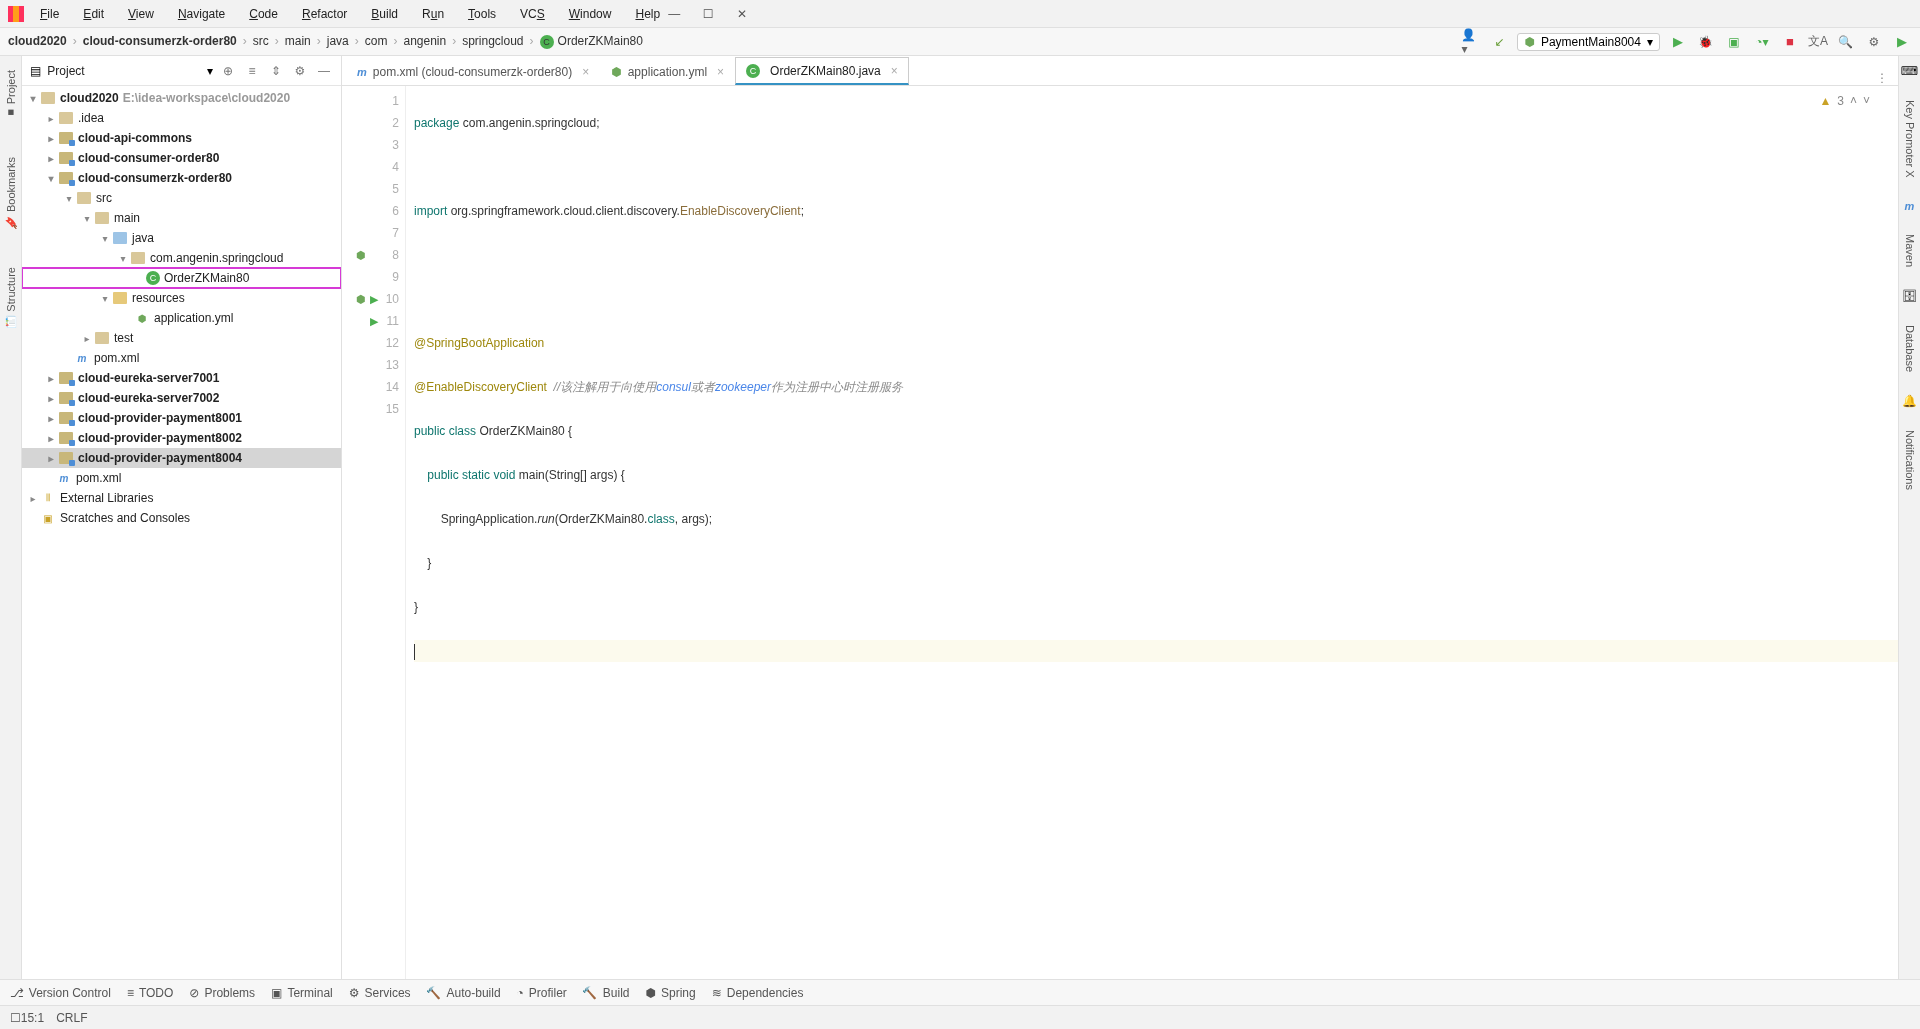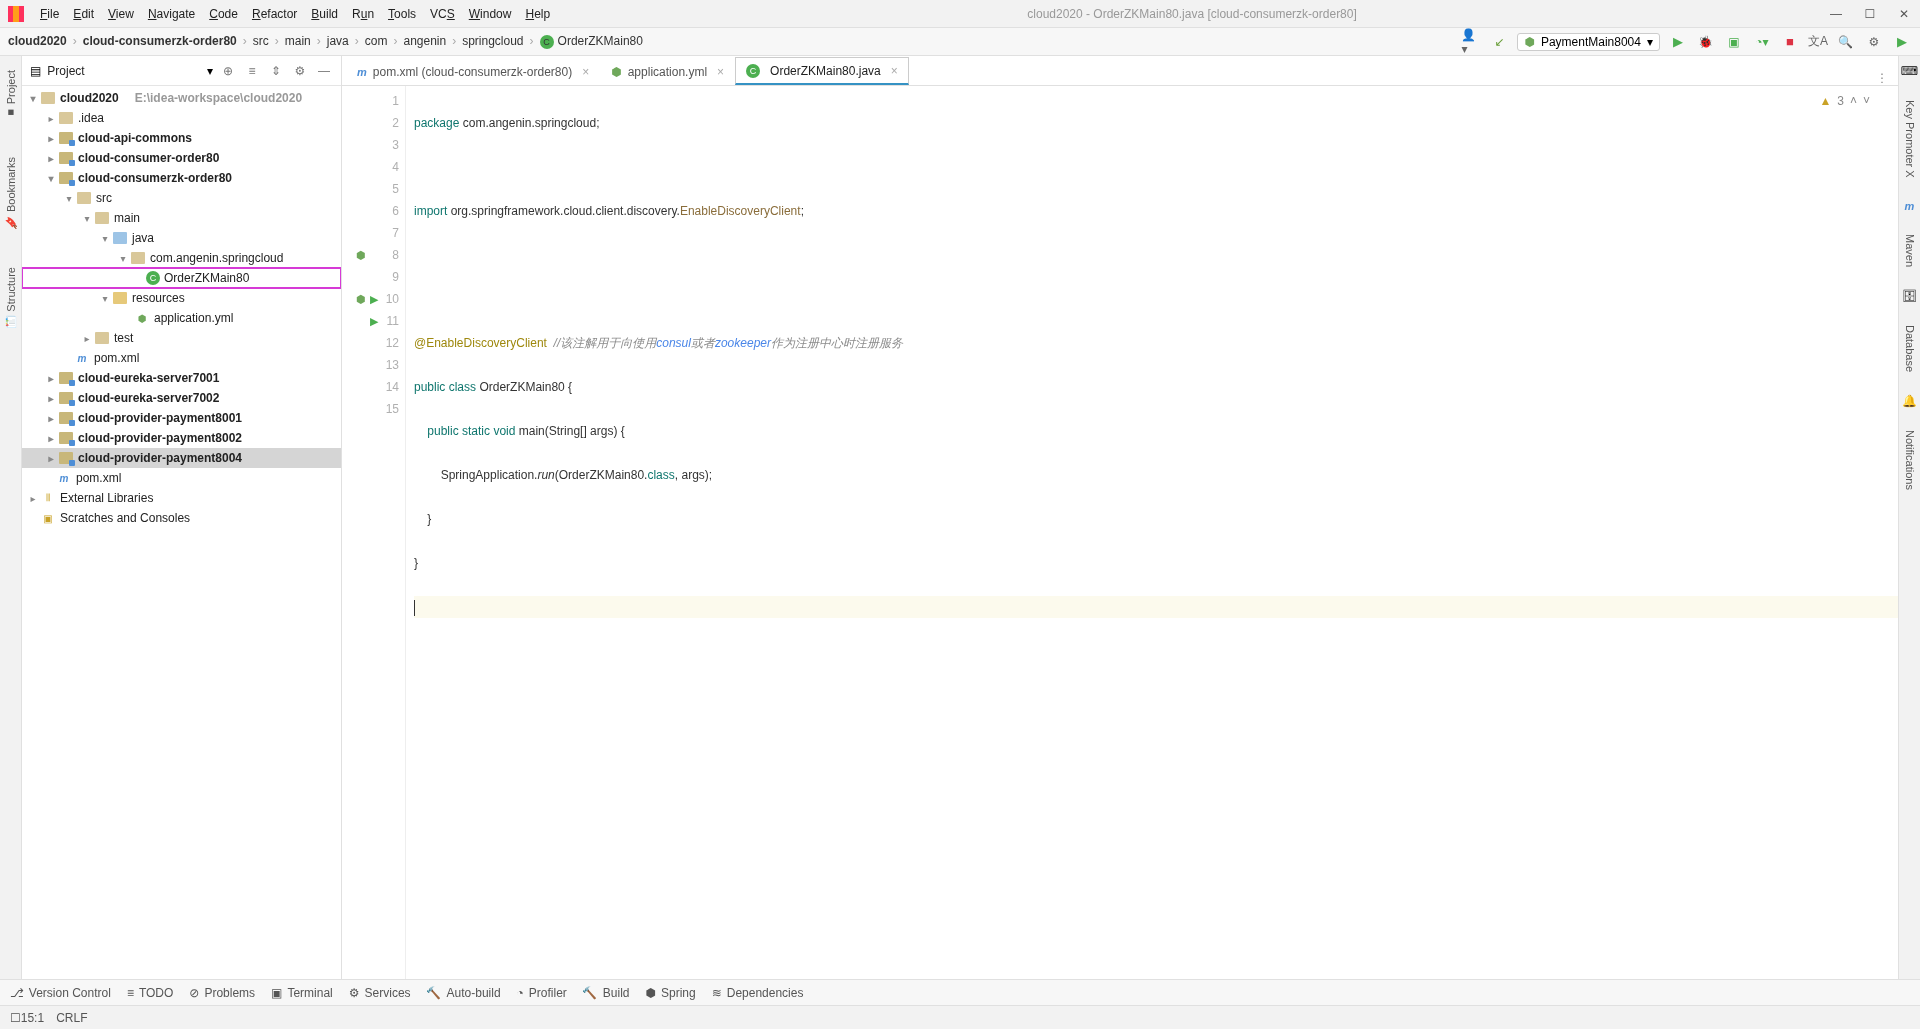--- a/index.html
+++ b/index.html
@@ -1,20 +1,20 @@
 <!DOCTYPE html>
 <html><head>
 <meta charset="utf-8">
 <style>
 * { margin: 0; padding: 0; box-sizing: border-box; font-family: "Segoe UI", Arial, sans-serif; font-size: 12px; }
 html, body { width: 1920px; height: 1029px; background: #fff; overflow: hidden; }
 
 .titlebar { height: 28px; display: flex; align-items: center; padding: 0 8px; background: #f2f2f2; border-bottom: 1px solid #e0e0e0; }
 .titlebar .logo { width: 16px; height: 16px; margin-right: 10px; }
-.menubar { display: flex; gap: 2px; }
+.menubar { display: flex; gap: 12px; }
 .menubar span { padding: 2px 6px; cursor: default; color: #222; }
 .menubar span u { text-decoration: underline; }
 .title-text { flex: 1; text-align: center; color: #999; font-size: 12px; }
 .win-controls { display: flex; gap: 18px; color: #555; }
 .win-controls span { width: 16px; text-align: center; }
 
 .navbar { height: 28px; display: flex; align-items: center; padding: 0 8px; background: #f7f7f7; border-bottom: 1px solid #e0e0e0; }
 .breadcrumb { display: flex; align-items: center; gap: 4px; flex: 1; }
 .breadcrumb span { color: #333; }
 .breadcrumb .sep { color: #aaa; margin: 0 2px; }
@@ -40,21 +40,21 @@
 .folder-icon { width: 14px; height: 12px; background: #d9c89a; border-radius: 1px; }
 .mod-icon { width: 14px; height: 12px; background: #c8b77a; border-radius: 1px; position: relative; }
 .mod-icon::after { content: ''; position: absolute; right: -2px; bottom: -2px; width: 6px; height: 6px; background: #4e8ed6; border-radius: 1px; }
 .src-icon { width: 14px; height: 12px; background: #9dc4e6; border-radius: 1px; }
 .pom-icon { color: #4e8ed6; font-style: italic; font-weight: bold; font-size: 11px; }
 .yml-icon { color: #6fa85b; }
 .tree-row.bold { font-weight: bold; }
 .tree-row.sel { background: #d5d5d5; }
 .tree-row.box { outline: 2px solid #d63ad6; outline-offset: -1px; }
 .tree-label { color: #222; }
-.tree-hint { color: #999; margin-left: 16px; }
+.tree-hint { color: #999; margin-left: 4px; }
 
 .editor-area { flex: 1; display: flex; flex-direction: column; background: #fff; }
 .tabs { height: 30px; display: flex; align-items: flex-end; border-bottom: 1px solid #e0e0e0; padding-left: 4px; }
 .tab { display: flex; align-items: center; height: 28px; padding: 0 10px; gap: 6px; border: 1px solid transparent; border-bottom: none; color: #555; }
 .tab.active { border-color: #ccc; background: #fff; border-bottom: 2px solid #3592c4; color: #222; }
 .tab .close { color: #aaa; margin-left: 4px; }
 .tabs-spacer { flex: 1; }
 .tabs-menu { padding: 0 10px; color: #888; }
 
 .code-wrap { flex: 1; display: flex; font-family: "JetBrains Mono", Consolas, monospace; font-size: 13px; position: relative; }
@@ -97,21 +97,20 @@
     <span><u>N</u>avigate</span>
     <span><u>C</u>ode</span>
     <span><u>R</u>efactor</span>
     <span><u>B</u>uild</span>
     <span>R<u>u</u>n</span>
     <span><u>T</u>ools</span>
     <span>VC<u>S</u></span>
     <span><u>W</u>indow</span>
     <span><u>H</u>elp</span>
   </div>
-  <div class="title-text">cloud2020 - OrderZKMain80.java [cloud-consumerzk-order80]</div>
   <div class="win-controls">
     <span>—</span>
     <span>☐</span>
     <span>✕</span>
   </div>
 </div>
 
 <div class="navbar">
   <div class="breadcrumb">
     <span style="font-weight:bold">cloud2020</span>
@@ -349,20 +348,21 @@
           <div class="ln">13</div>
           <div class="ln">14</div>
           <div class="ln">15</div>
       </div>
       <div class="code">
 <div><span class="kw">package</span><span> com.angenin.springcloud;</span></div>
 <div> </div>
 <div><span class="kw">import</span><span> org.springframework.cloud.client.discovery.</span><span class="cls">EnableDiscoveryClient</span><span>;</span></div>
 <div> </div>
 <div> </div>
+<div><span class="ann">@SpringBootApplication</span></div>
 <div><span class="ann">@EnableDiscoveryClient</span><span class="com">  //该注解用于向使用</span><span class="com com-hi">consul</span><span class="com">或者</span><span class="com com-hi">zookeeper</span><span class="com">作为注册中心时注册服务</span></div>
 <div><span class="kw">public </span><span class="kw">class </span><span>OrderZKMain80</span><span> {</span></div>
 <div><span>    </span><span class="kw">public </span><span class="kw">static </span><span class="kw">void </span><span>main</span><span>(String[] args) {</span></div>
 <div><span>        </span><span>SpringApplication.</span><span class="fn-it">run</span><span>(OrderZKMain80.</span><span class="kw">class</span><span>, args);</span></div>
 <div><span>    }</span></div>
 <div><span>}</span></div>
 <div class="caret-line"><span class="caret-blink"></span></div>
         <div class="inspect">
           <span class="warn">▲</span>
           <span>3</span>

